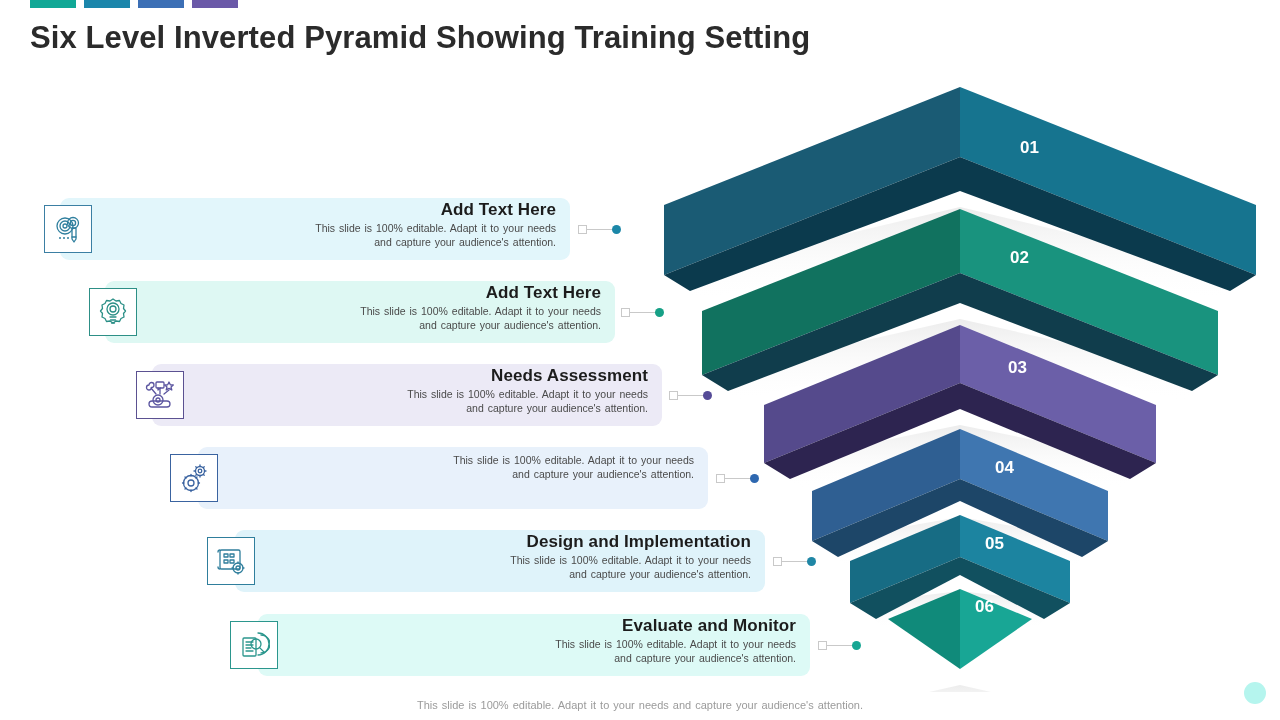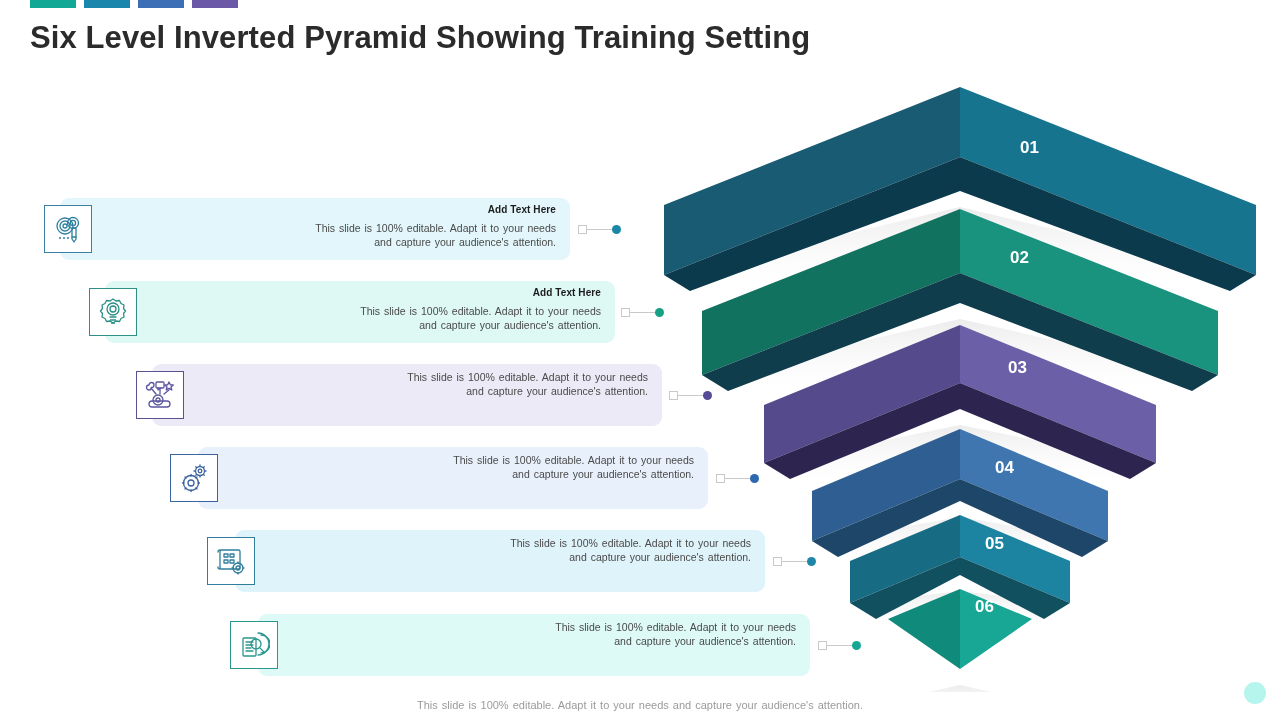--- a/index.html
+++ b/index.html
@@ -58,21 +58,21 @@
     border-radius: 9px;
     box-sizing: border-box;
   }
   .panel-text {
     position: absolute;
     right: 14px;
     top: 3px;
     text-align: right;
   }
   .row-title {
-    font-size: 10px;
+    font-size: 17px;
     font-weight: 700;
     color: #1c1c1c;
     line-height: 17px;
     white-space: nowrap;
     letter-spacing: 0.1px;
   }
   .row-desc {
     font-size: 10.5px;
     color: #4a4a4a;
     line-height: 14px;
@@ -216,20 +216,21 @@
       </div>
       <div class="connector" style="left: 621px;">
         <div class="conn-square"></div>
         <div class="conn-line" style="width: 26px;"></div>
         <div class="conn-dot" style="background: rgb(22, 160, 134);"></div>
       </div>
     </div>
     <div class="row" style="top: 174px; left: 0px; width: 880px;">
       <div class="panel" style="left: 152px; width: 510px; background: rgb(236, 234, 246);">
         <div class="panel-text">
+          <div class="row-title">Needs Assessment</div>
           <div class="row-desc">This slide is 100% editable. Adapt it to your needs and capture your audience's attention.</div>
         </div>
       </div>
       <div class="icon-box" style="left: 136px; border-color: rgb(91, 81, 145);">
         <svg width="32" height="32" viewBox="0 0 32 32">
           <path d="M5 6 a2.5 2.5 0 1 1 2.5 2.5 a2.5 2.5 0 1 1 -2.5 -2.5 Z" stroke="#5b55a0" fill="none" stroke-width="1.3" stroke-linecap="round" stroke-linejoin="round"></path>
           <rect x="12" y="3" width="8" height="6" rx="1" stroke="#5b55a0" fill="none" stroke-width="1.3" stroke-linecap="round" stroke-linejoin="round"></rect>
           <path d="M14 9 L14 11 L16.5 9" stroke="#5b55a0" fill="none" stroke-width="1.3" stroke-linecap="round" stroke-linejoin="round"></path>
           <path d="M25 3 L26.3 5.8 L29.3 6 L27 8 L27.8 11 L25 9.4 L22.2 11 L23 8 L20.7 6 L23.7 5.8 Z" stroke="#5b55a0" fill="none" stroke-width="1.3" stroke-linecap="round" stroke-linejoin="round"></path>
           <path d="M7 9 L12 15 M16 10 L16 15 M25 11 L20 15" stroke="#5b55a0" fill="none" stroke-width="1.3" stroke-linecap="round" stroke-linejoin="round"></path>
@@ -262,20 +263,21 @@
       </div>
       <div class="connector" style="left: 716px;">
         <div class="conn-square"></div>
         <div class="conn-line" style="width: 26px;"></div>
         <div class="conn-dot" style="background: rgb(46, 104, 176);"></div>
       </div>
     </div>
     <div class="row" style="top: 340px; left: 0px; width: 880px;">
       <div class="panel" style="left: 235px; width: 530px; background: rgb(223, 243, 250);">
         <div class="panel-text">
+          <div class="row-title">Design and Implementation</div>
           <div class="row-desc">This slide is 100% editable. Adapt it to your needs and capture your audience's attention.</div>
         </div>
       </div>
       <div class="icon-box" style="left: 207px; border-color: rgb(47, 126, 156);">
         <svg width="32" height="32" viewBox="0 0 32 32">
           <rect x="5" y="5" width="20" height="19" rx="1.5" stroke="#2f7e9c" fill="none" stroke-width="1.3" stroke-linecap="round" stroke-linejoin="round"></rect>
           <path d="M3 7 a2 2 0 0 1 2 -2 M3 22 a2 2 0 0 0 2 2" stroke="#2f7e9c" fill="none" stroke-width="1.3" stroke-linecap="round" stroke-linejoin="round"></path>
           <rect x="9" y="9" width="4" height="3" stroke="#2f7e9c" fill="none" stroke-width="1.3" stroke-linecap="round" stroke-linejoin="round"></rect>
           <rect x="15" y="9" width="4" height="3" stroke="#2f7e9c" fill="none" stroke-width="1.3" stroke-linecap="round" stroke-linejoin="round"></rect>
           <rect x="9" y="15" width="4" height="3" stroke="#2f7e9c" fill="none" stroke-width="1.3" stroke-linecap="round" stroke-linejoin="round"></rect>
@@ -287,20 +289,21 @@
       </div>
       <div class="connector" style="left: 773px;">
         <div class="conn-square"></div>
         <div class="conn-line" style="width: 26px;"></div>
         <div class="conn-dot" style="background: rgb(31, 134, 165);"></div>
       </div>
     </div>
     <div class="row" style="top: 424px; left: 0px; width: 880px;">
       <div class="panel" style="left: 258px; width: 552px; background: rgb(221, 250, 246);">
         <div class="panel-text">
+          <div class="row-title">Evaluate and Monitor</div>
           <div class="row-desc">This slide is 100% editable. Adapt it to your needs and capture your audience's attention.</div>
         </div>
       </div>
       <div class="icon-box" style="left: 230px; border-color: rgb(43, 150, 141);">
         <svg width="32" height="32" viewBox="0 0 32 32">
           <path d="M20 4 a11 11 0 0 1 0 22" stroke="#2b968d" fill="none" stroke-width="1.3" stroke-linecap="round" stroke-linejoin="round"></path>
           <path d="M23 6 a9 9 0 0 1 0 18" stroke="#2b968d" fill="none" stroke-width="1.3" stroke-linecap="round" stroke-linejoin="round"></path>
           <rect x="5" y="9" width="13" height="18" rx="1" stroke="#2b968d" fill="none" stroke-width="1.3" stroke-linecap="round" stroke-linejoin="round"></rect>
           <path d="M8 13 L15 13 M8 16 L15 16 M8 19 L13 19 M8 22 L15 22" stroke="#2b968d" fill="none" stroke-width="1.3" stroke-linecap="round" stroke-linejoin="round"></path>
           <circle cx="18" cy="15" r="5" stroke="#2b968d" fill="none" stroke-width="1.3" stroke-linecap="round" stroke-linejoin="round"></circle>

